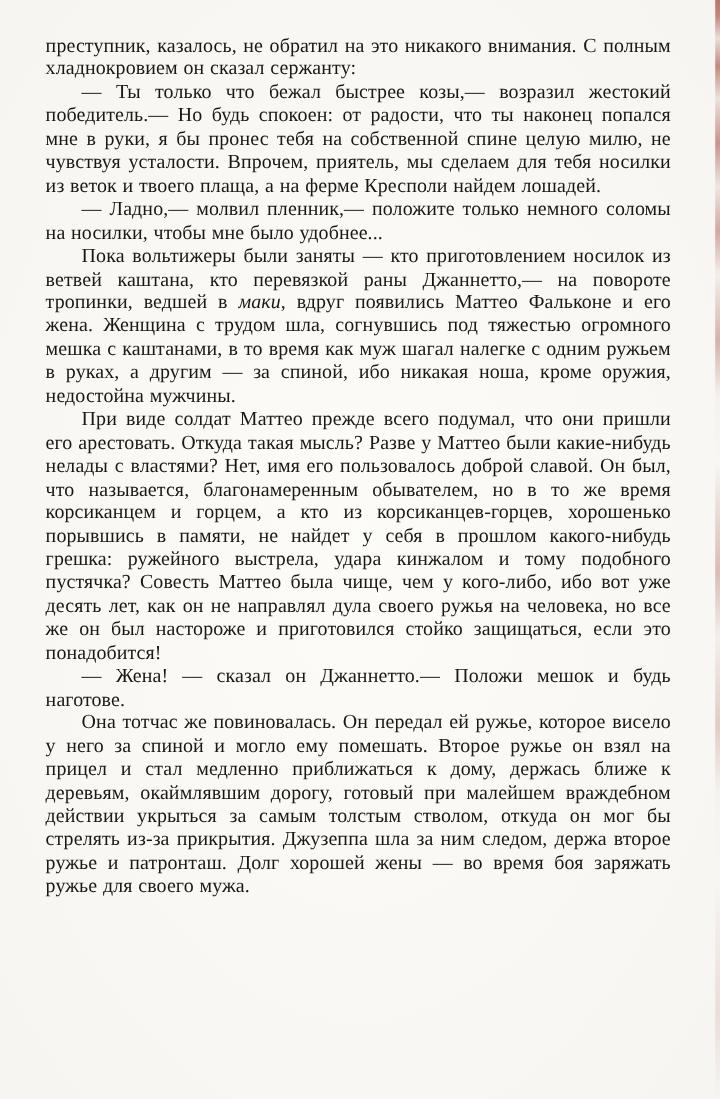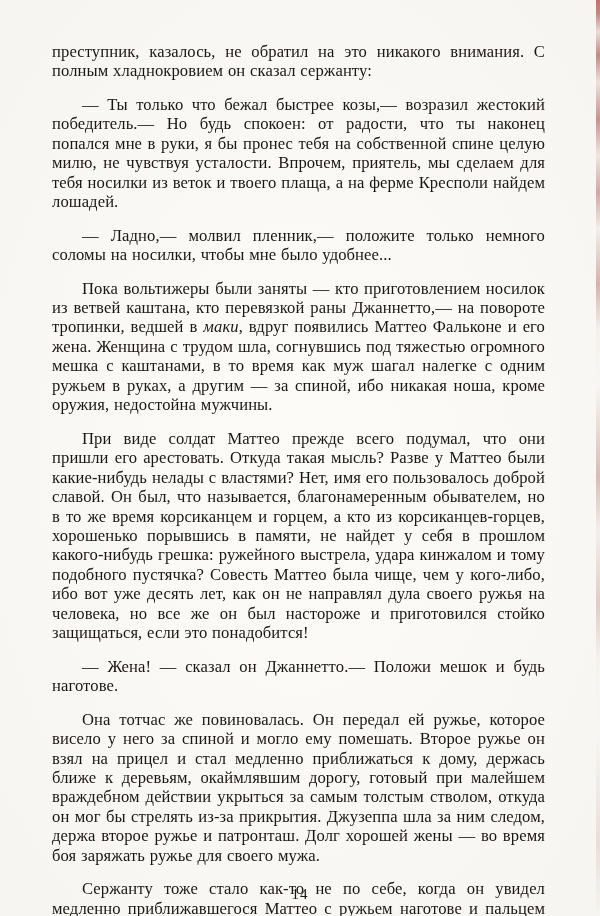--- a/index.html
+++ b/index.html
@@ -25,21 +25,21 @@
       radial-gradient(ellipse at 50% 50%, rgba(255,255,255,0.35), rgba(0,0,0,0.02) 95%),
       var(--paper, #fbfaf6);
   }
   .text-block {
     position: absolute;
     left: 38px;
     right: 41px;
     top: 28px;
   }
   .text-block p {
-    margin: 14px;
+    margin: 0;
     padding: 0;
     text-align: justify;
     font-size: 16.6px;
     line-height: 19.45px;
     letter-spacing: 0.1px;
     word-spacing: 0.5px;
     hyphens: auto;
     -webkit-hyphens: auto;
   }
   .text-block p.indent { text-indent: 30px; }
@@ -78,17 +78,15 @@
 
 <div class="page">
   <div class="text-block">
       <p class=""><span>преступник, казалось, не обратил на это никакого внимания. С полным хладнокровием он сказал сержанту:</span></p>
       <p class="indent"><span>— Ты только что бежал быстрее козы,— возразил жестокий победитель.— Но будь спокоен: от радости, что ты наконец попался мне в руки, я бы пронес тебя на собственной спине целую милю, не чувствуя усталости. Впрочем, приятель, мы сделаем для тебя носилки из веток и твоего плаща, а на ферме Кресполи найдем лошадей.</span></p>
       <p class="indent"><span>— Ладно,— молвил пленник,— положите только немного соломы на носилки, чтобы мне было удобнее...</span></p>
       <p class="indent"><span>Пока вольтижеры были заняты — кто приготовлением носилок из ветвей каштана, кто перевязкой раны Джаннетто,— на повороте тропинки, ведшей в </span><i>маки</i><span>, вдруг появились Маттео Фальконе и его жена. Женщина с трудом шла, согнувшись под тяжестью огромного мешка с каштанами, в то время как муж шагал налегке с одним ружьем в руках, а другим — за спиной, ибо никакая ноша, кроме оружия, недостойна мужчины.</span></p>
       <p class="indent"><span>При виде солдат Маттео прежде всего подумал, что они пришли его арестовать. Откуда такая мысль? Разве у Маттео были какие-нибудь нелады с властями? Нет, имя его пользовалось доброй славой. Он был, что называется, благонамеренным обывателем, но в то же время корсиканцем и горцем, а кто из корсиканцев-горцев, хорошенько порывшись в памяти, не найдет у себя в прошлом какого-нибудь грешка: ружейного выстрела, удара кинжалом и тому подобного пустячка? Совесть Маттео была чище, чем у кого-либо, ибо вот уже десять лет, как он не направлял дула своего ружья на человека, но все же он был настороже и приготовился стойко защищаться, если это понадобится!</span></p>
       <p class="indent"><span>— Жена! — сказал он Джаннетто.— Положи мешок и будь наготове.</span></p>
       <p class="indent"><span>Она тотчас же повиновалась. Он передал ей ружье, которое висело у него за спиной и могло ему помешать. Второе ружье он взял на прицел и стал медленно приближаться к дому, держась ближе к деревьям, окаймлявшим дорогу, готовый при малейшем враждебном действии укрыться за самым толстым стволом, откуда он мог бы стрелять из-за прикрытия. Джузеппа шла за ним следом, держа второе ружье и патронташ. Долг хорошей жены — во время боя заряжать ружье для своего мужа.</span></p>
-      <p class="indent"><span>Сержанту тоже стало как-то не по себе, когда он увидел медленно приближавшегося Маттео с ружьем наготове и пальцем на курке.</span></p>
     </div>
-  <div class="page-number">14</div>
   <div class="edge-artifact"></div>
 </div>
 
 </body></html>

